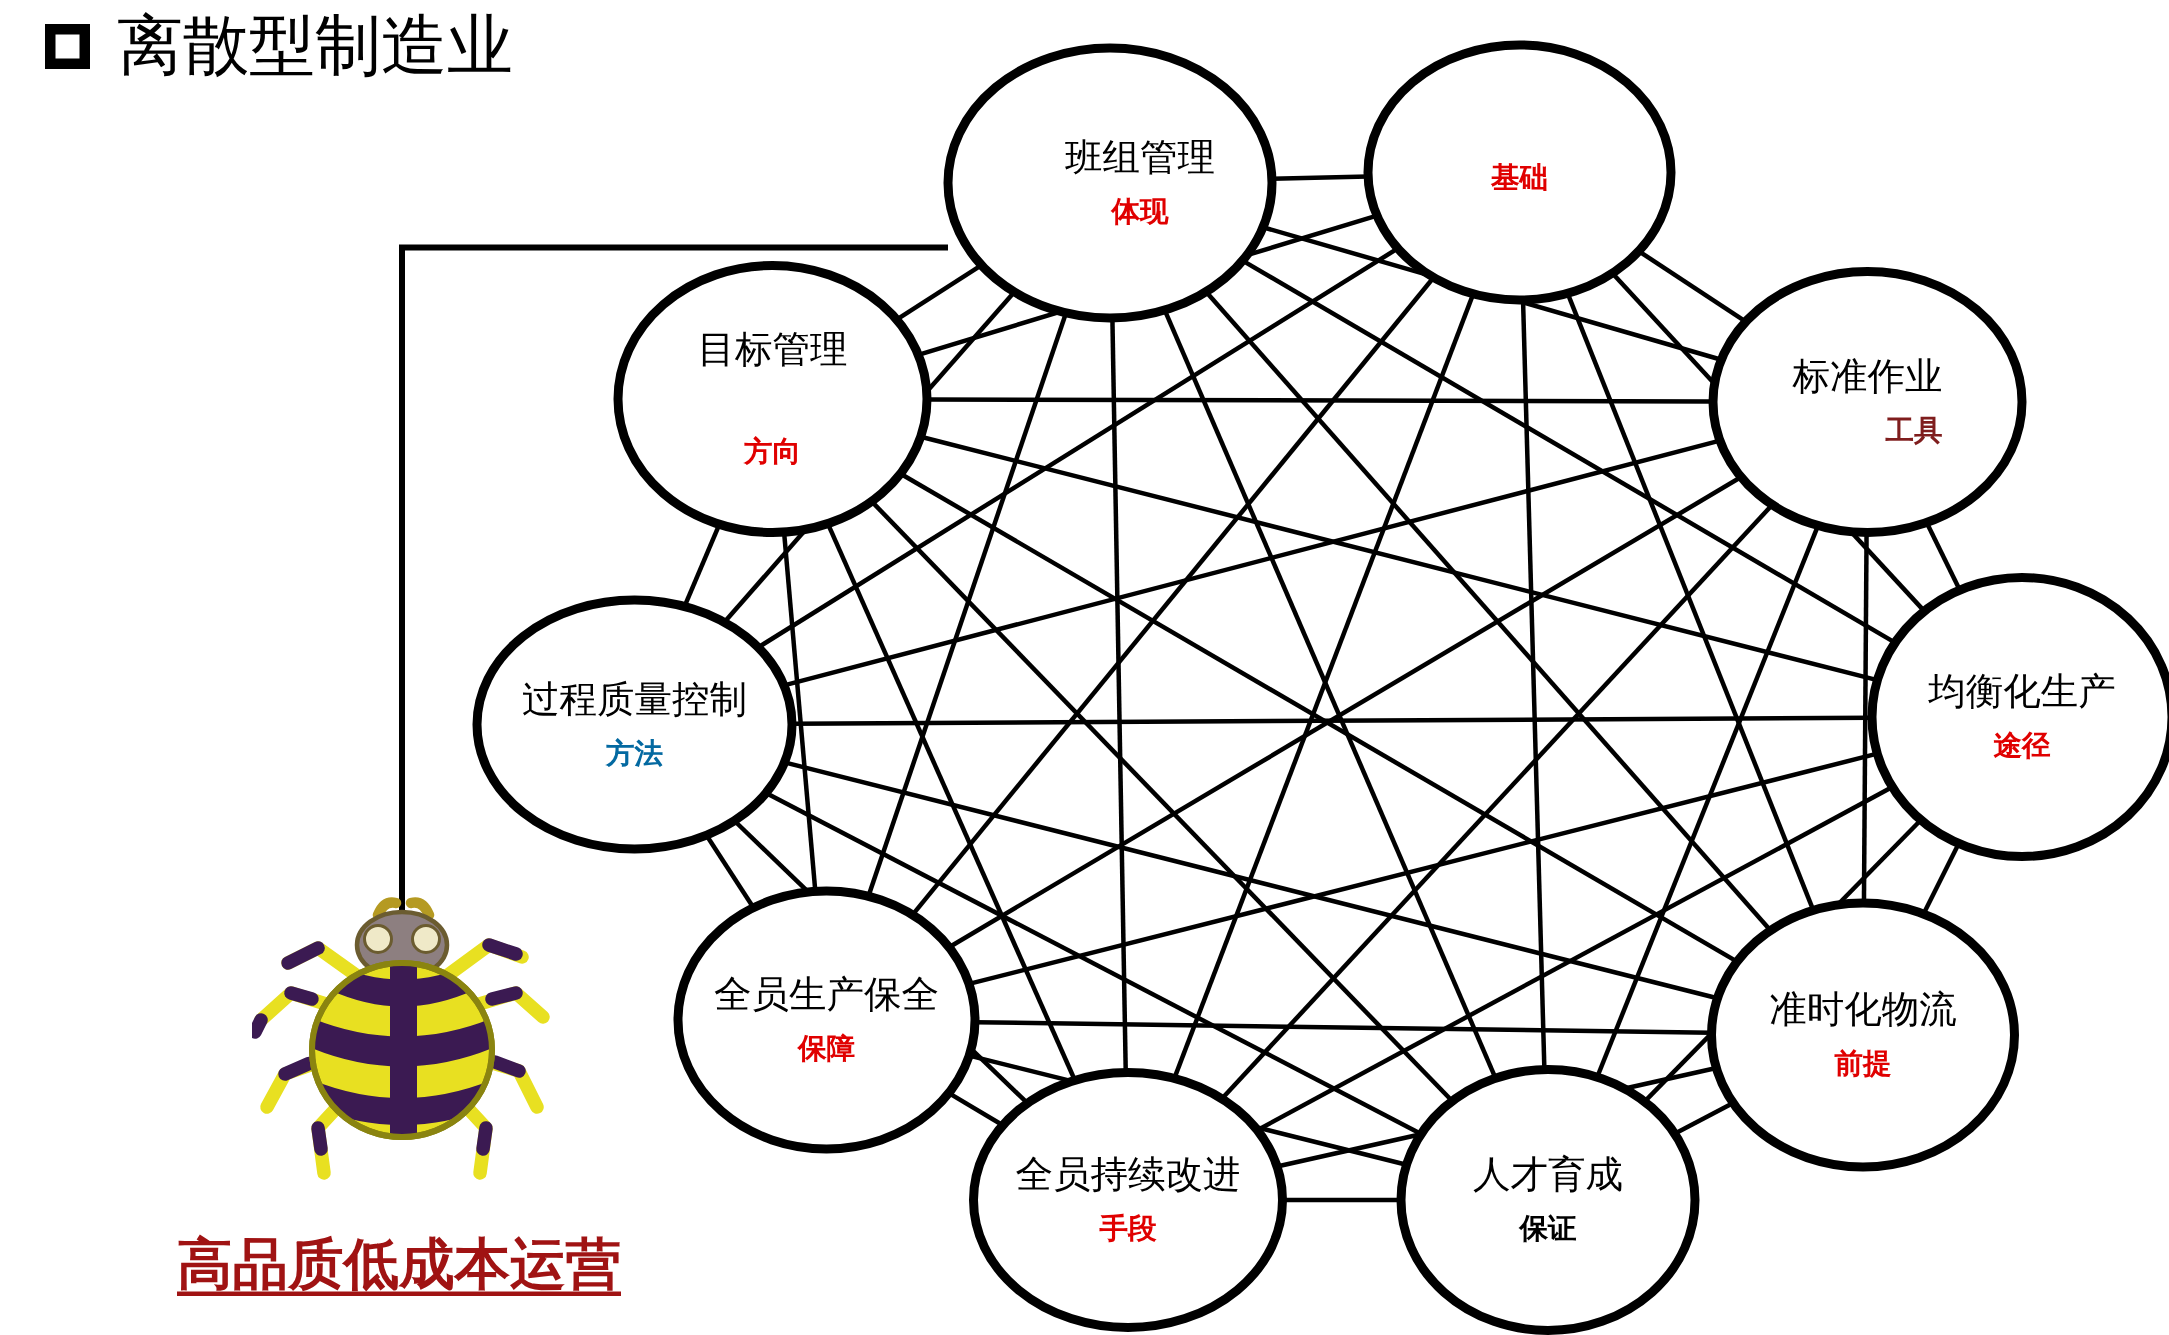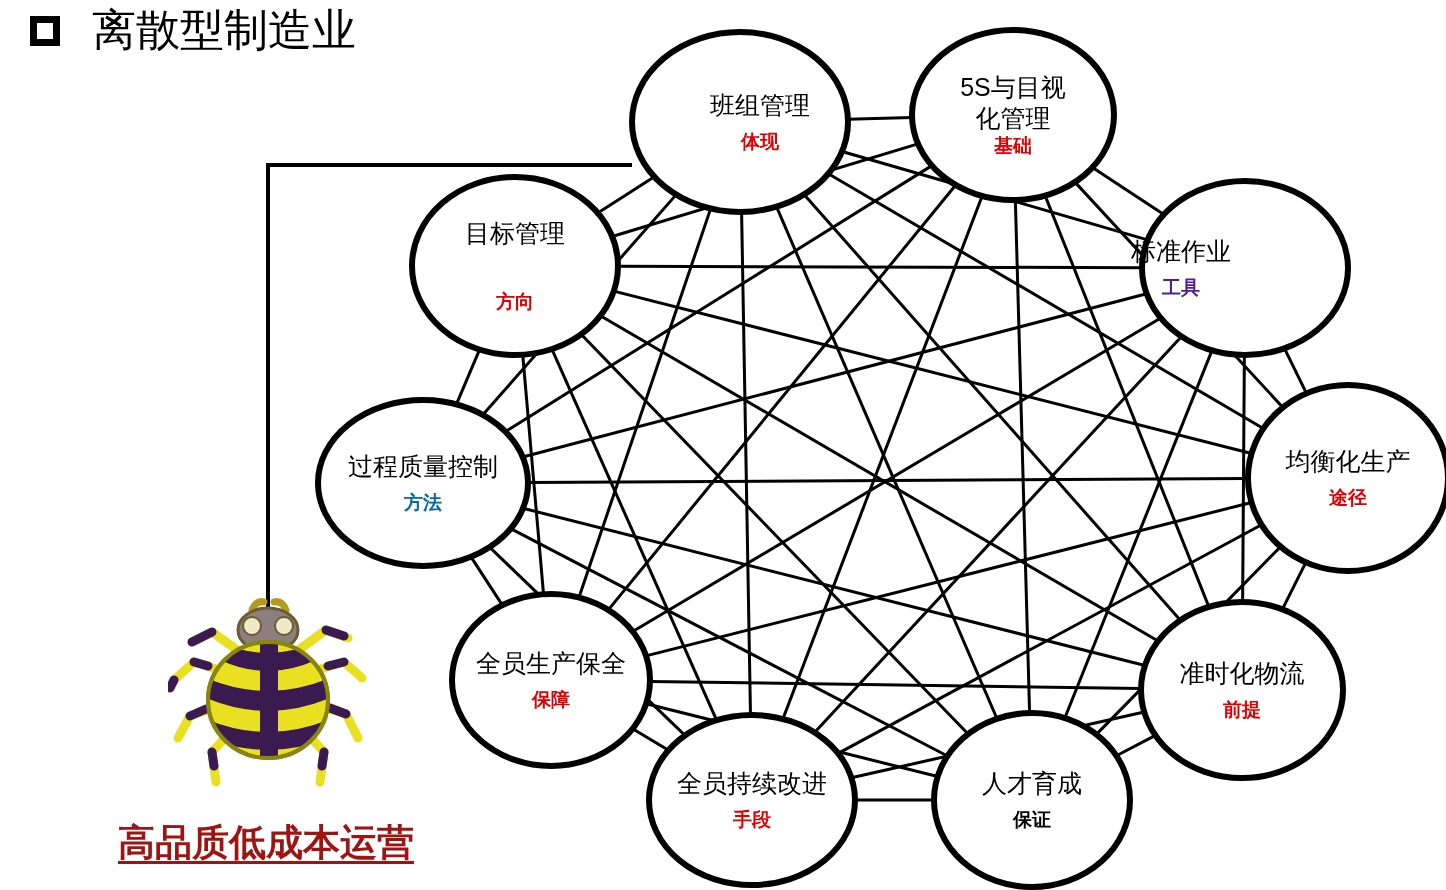--- a/index.html
+++ b/index.html
@@ -18,21 +18,21 @@
     overflow: hidden;
   }
 
   
   #title-row {
     position: absolute;
     left: 30px;
     top: 8px;
     display: flex;
     align-items: center;
-    gap: 32px;
+    gap: 18px;
   }
   #title-bullet {
     width: 30px;
     height: 30px;
     border: 7px solid #000000;
     box-sizing: border-box;
     flex: 0 0 auto;
   }
   #title-text {
     font-size: 44px;
@@ -172,26 +172,25 @@
         <ellipse cx="515" cy="266" rx="103" ry="89" fill="#ffffff" stroke="#000000" stroke-width="6"></ellipse>
       </g>
   </svg>
 
   <div id="labels-layer">
       <div class="node-label" style="left: 740px; top: 122px; margin-left: 20px;">
         <div class="node-title">班组管理</div>
         <div class="node-role" style="color: rgb(224, 0, 0);">体现</div>
       </div>
       <div class="node-label" style="left: 1013px; top: 115px;">
-        <div class="node-title two-line">5S与目视<br>化管理</div>
         <div class="node-role" style="color: rgb(224, 0, 0); text-align: center;">基础</div>
       </div>
-      <div class="node-label" style="left: 1181px; top: 268px;">
+      <div class="node-label" style="left: 1245px; top: 268px; text-align: right;">
         <div class="node-title">标准作业</div>
-        <div class="node-role" style="color: #4c1d95;">工具</div>
+        <div class="node-role" style="color: #7f1d1d;">工具</div>
       </div>
       <div class="node-label" style="left: 1348px; top: 478px;">
         <div class="node-title">均衡化生产</div>
         <div class="node-role" style="color: rgb(224, 0, 0);">途径</div>
       </div>
       <div class="node-label" style="left: 1242px; top: 690px;">
         <div class="node-title">准时化物流</div>
         <div class="node-role" style="color: rgb(224, 0, 0);">前提</div>
       </div>
       <div class="node-label" style="left: 1032px; top: 800px; text-align: center;">

